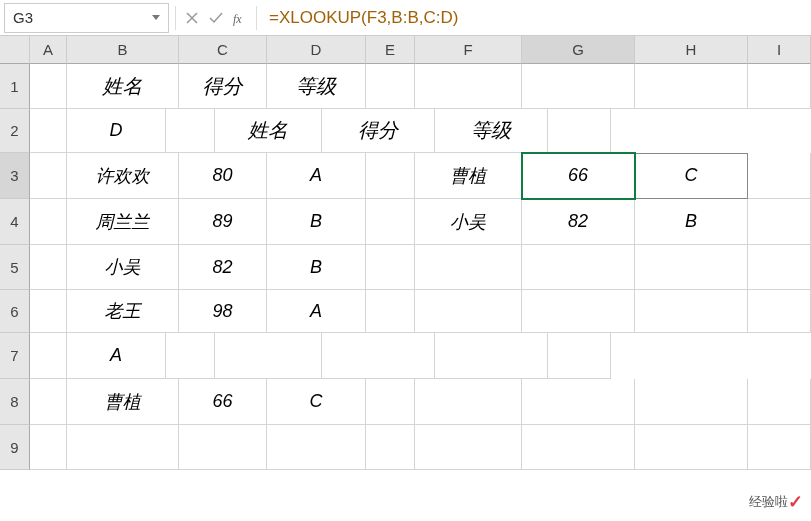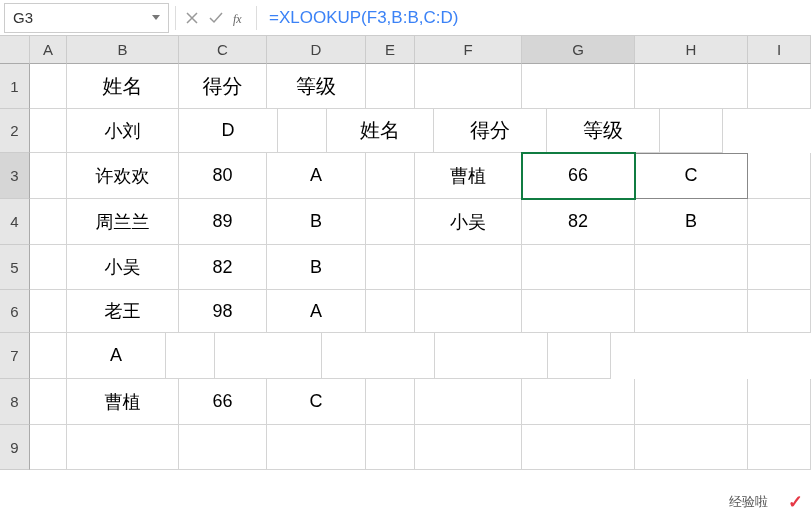--- a/index.html
+++ b/index.html
@@ -5,41 +5,41 @@
     * { box-sizing: border-box; margin: 0; padding: 0; }
     body { font-family: "Microsoft YaHei", Arial, sans-serif; font-size: 16px; background: #fff; width: 811px; height: 521px; overflow: hidden; position: relative; }
     
     .formula-bar { display: flex; align-items: center; height: 36px; border-bottom: 1px solid #ccc; background: #fff; }
     .name-box { width: 165px; height: 30px; border: 1px solid #ccc; margin: 16px 4px; padding: 0 8px; display: flex; align-items: center; justify-content: space-between; background: #fff; }
     .name-box-text { font-size: 15px; color: #333; }
     .name-box-dropdown { width: 0; height: 0; border-left: 4px solid transparent; border-right: 4px solid transparent; border-top: 5px solid #777; }
     .fb-btns { display: flex; align-items: center; padding: 0 4px; gap: 4px; }
     .fb-btn { width: 20px; height: 20px; display: flex; align-items: center; justify-content: center; color: #888; cursor: pointer; }
     .fb-btn svg { width: 16px; height: 16px; }
-    .formula-input { flex: 1; height: 30px; padding: 0 10px; display: flex; align-items: center; font-size: 17px; color: #3b82f6; font-family: Arial, sans-serif; }
+    .formula-input { flex: 1; height: 30px; padding: 0 10px; display: flex; align-items: center; font-size: 17px; color: #a16207; font-family: Arial, sans-serif; }
     .fb-sep { width: 1px; height: 24px; background: #ddd; margin: 0 2px; }
     
     .sheet-area { position: relative; display: flex; }
     .corner { width: 30px; height: 28px; background: #e6e6e6; border-right: 1px solid #ccc; border-bottom: 1px solid #aaa; position: absolute; top: 0; left: 0; }
     .col-headers { position: absolute; top: 0; left: 30px; display: flex; height: 28px; }
     .col-header { height: 28px; display: flex; align-items: center; justify-content: center; background: #e6e6e6; border-right: 1px solid #ccc; border-bottom: 1px solid #aaa; color: #444; font-size: 15px; cursor: pointer; }
     .col-G { background: #d6d6d6; }
     .row-headers { position: absolute; top: 28px; left: 0; width: 30px; }
     .row-header { width: 30px; display: flex; align-items: center; justify-content: center; background: #e6e6e6; border-right: 1px solid #aaa; border-bottom: 1px solid #ccc; color: #444; font-size: 15px; cursor: pointer; }
     .row-3 { background: #d6d6d6; }
     
     .grid { position: absolute; top: 28px; left: 30px; }
-    .grid-row { display: flex; }
+    .grid-row { display: flex; font-style: italic; }
     .cell { border-right: 1px solid #d4d4d4; border-bottom: 1px solid #d4d4d4; background: #fff; display: flex; align-items: center; justify-content: center; font-size: 18px; color: #000; position: relative; }
     .cell.header-cell { font-size: 20px; }
     
     .selected-cell { outline: 2px solid #107c41; outline-offset: -1px; z-index: 5; }
     .spill-cell { outline: 1px solid #888; outline-offset: -1px; z-index: 3; }
     
-    .watermark { position: absolute; right: 8px; bottom: 8px; display: flex; align-items: center; gap: 20px; font-size: 13px; color: #555; text-shadow: 0 0 2px #fff; }
+    .watermark { position: absolute; right: 8px; bottom: 8px; display: flex; align-items: center; gap: 0; font-size: 13px; color: #555; text-shadow: 0 0 2px #fff; }
     .watermark-check { color: #e63946; font-weight: bold; font-size: 18px; }
     
     .w-A { width: 37px; } .w-B { width: 112px; } .w-C { width: 88px; } .w-D { width: 99px; }
     .w-E { width: 49px; } .w-F { width: 107px; } .w-G { width: 113px; } .w-H { width: 113px; }
     .w-I { width: 63px; }
     .h-1 { height: 45px; } .h-2 { height: 44px; } .h-3 { height: 46px; } .h-4 { height: 46px; }
     .h-5 { height: 45px; } .h-6 { height: 43px; } .h-7 { height: 46px; } .h-8 { height: 46px; }
     .h-9 { height: 45px; }
   </style>
 </head>
@@ -106,21 +106,20 @@
       <div class="cell w-C h-1 header-cell">得分</div>
       <div class="cell w-D h-1 header-cell">等级</div>
       <div class="cell w-E h-1"></div>
       <div class="cell w-F h-1"></div>
       <div class="cell w-G h-1"></div>
       <div class="cell w-H h-1"></div>
       <div class="cell w-I h-1"></div>
     </div>
     <div class="grid-row">
       <div class="cell w-A h-2"></div>
-      <div class="cell w-B h-2">小刘</div>
       <div class="cell w-D h-2">D</div>
       <div class="cell w-E h-2"></div>
       <div class="cell w-F h-2 header-cell">姓名</div>
       <div class="cell w-G h-2 header-cell">得分</div>
       <div class="cell w-H h-2 header-cell">等级</div>
       <div class="cell w-I h-2"></div>
     </div>
     <div class="grid-row">
       <div class="cell w-A h-3"></div>
       <div class="cell w-B h-3">许欢欢</div>

